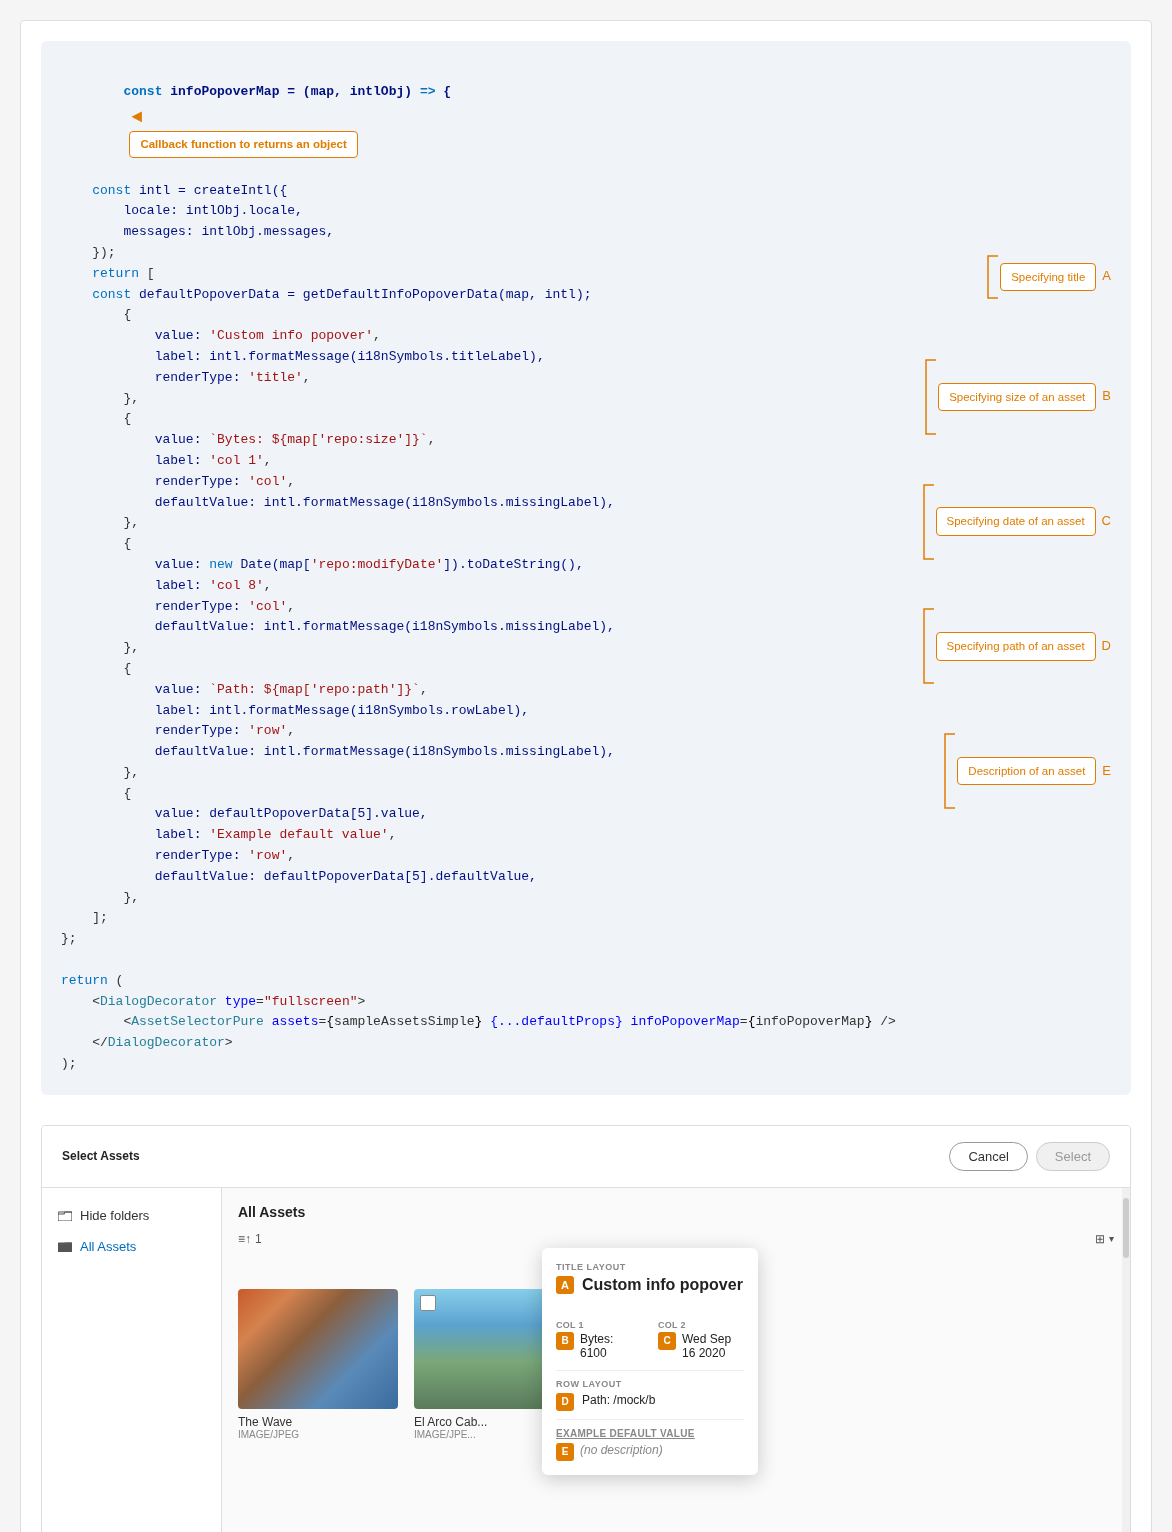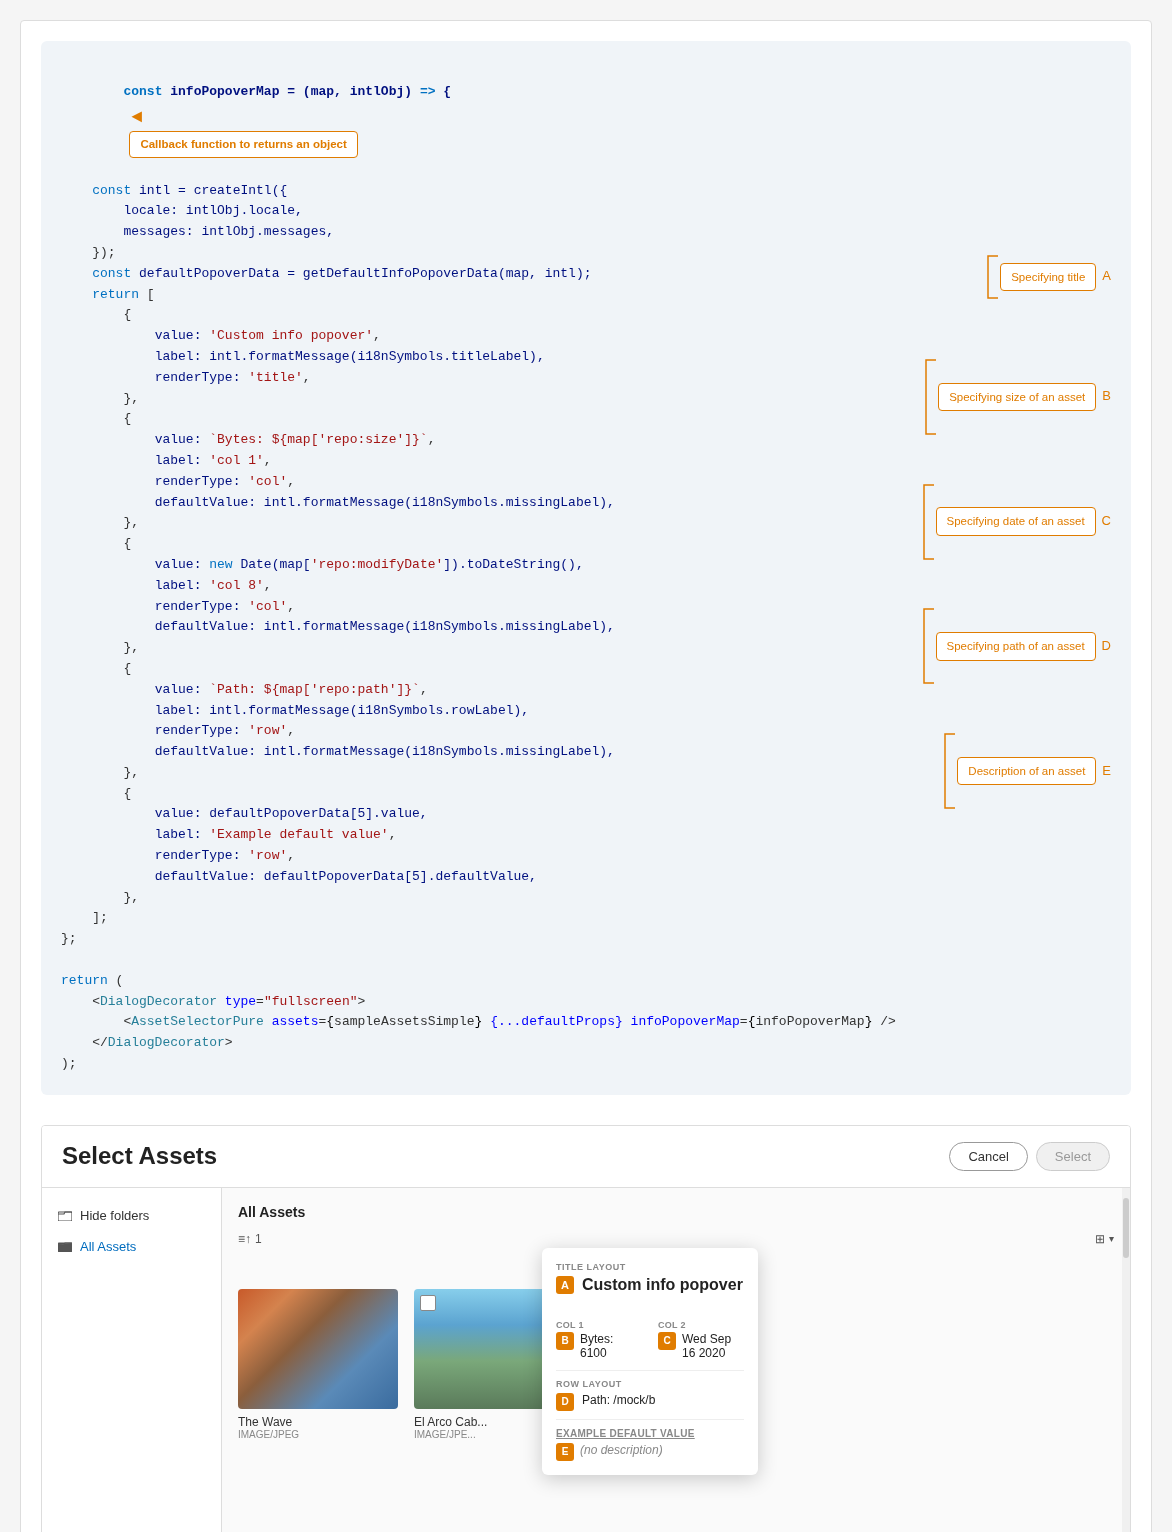--- a/index.html
+++ b/index.html
@@ -52,21 +52,21 @@
     .ui-header {
       display: flex;
       align-items: center;
       justify-content: space-between;
       padding: 16px 20px;
       border-bottom: 1px solid #ddd;
       background: white;
     }
 
     .ui-title {
-      font-size: 24px;
+      font-size: 12px;
       font-weight: 600;
       color: #222;
     }
 
     .header-buttons {
       display: flex;
       gap: 8px;
     }
 
     .btn-cancel {
@@ -412,22 +412,22 @@
       </div>
     </div>
 
     <div style="display:flex; gap: 0;">
 
       <div class="code-block" style="flex:1; min-width:0;">
         <div class="code-line">    <span class="kw">const</span><span class="nm"> intl = createIntl({</span></div>
         <div class="code-line">        <span class="nm">locale: intlObj.locale,</span></div>
         <div class="code-line">        <span class="nm">messages: intlObj.messages,</span></div>
         <div class="code-line">    });</div>
+        <div class="code-line">    <span class="kw">return</span> [</div>
         <div class="code-line">    <span class="kw">const</span><span class="nm"> defaultPopoverData = getDefaultInfoPopoverData(map, intl);</span></div>
-        <div class="code-line">    <span class="kw">return</span> [</div>
 
         <div class="code-line">        {</div>
         <div class="code-line">            <span class="nm">value: </span><span class="str">'Custom info popover'</span>,</div>
         <div class="code-line">            <span class="nm">label: intl.formatMessage(i18nSymbols.titleLabel),</span></div>
         <div class="code-line">            <span class="nm">renderType: </span><span class="str">'title'</span>,</div>
         <div class="code-line">        },</div>
 
         <div class="code-line">        {</div>
         <div class="code-line">            <span class="nm">value: </span><span class="str">`Bytes: ${map['repo:size']}`</span>,</div>
         <div class="code-line">            <span class="nm">label: </span><span class="str">'col 1'</span>,</div>

